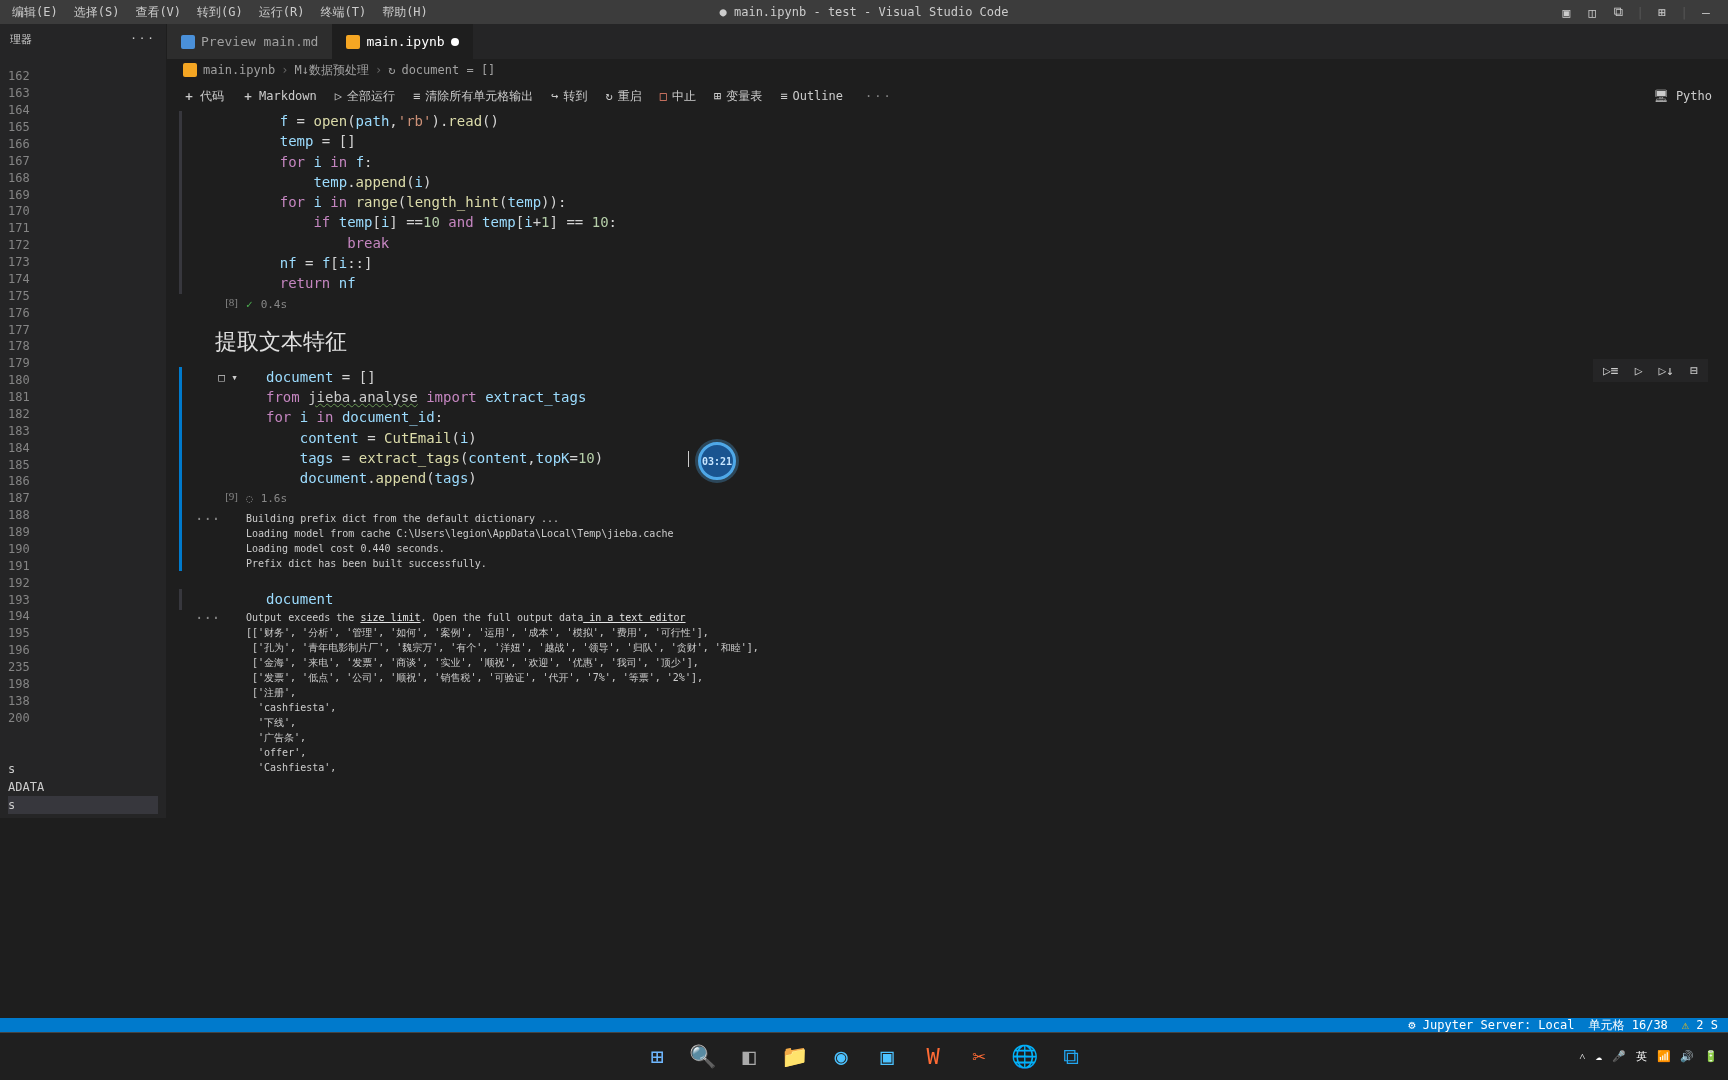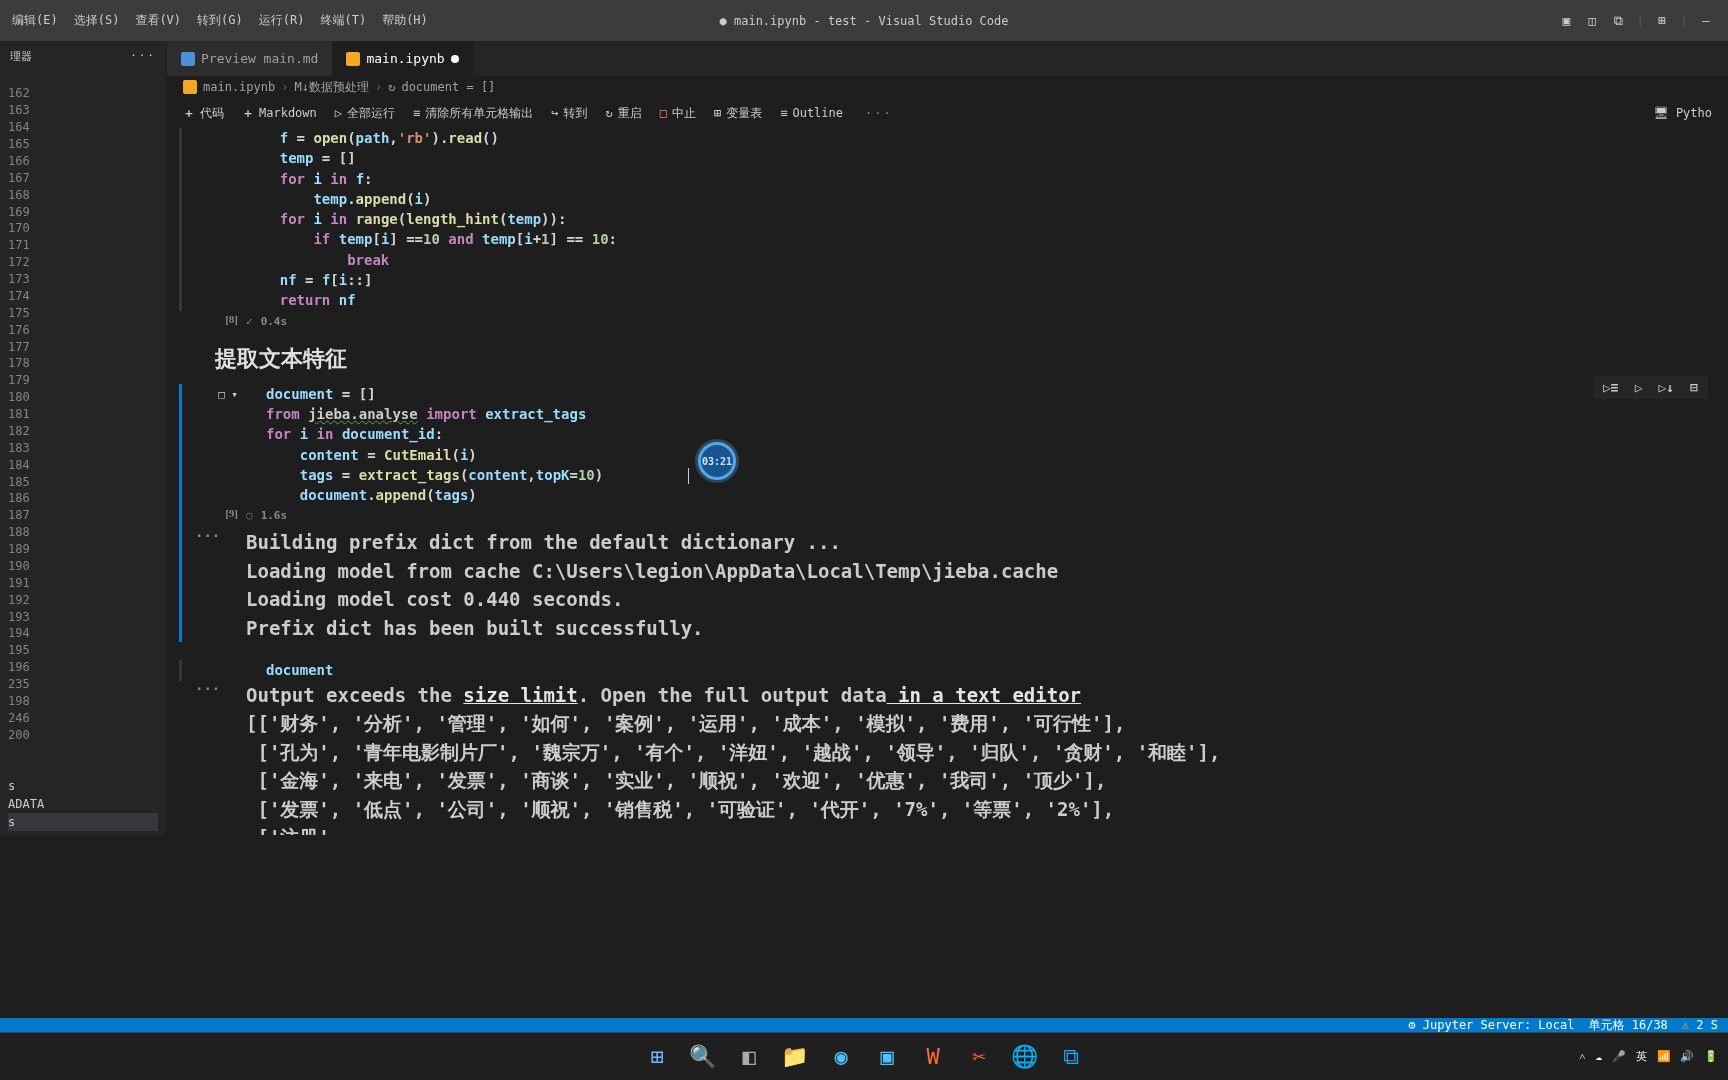--- a/index.html
+++ b/index.html
@@ -7,21 +7,21 @@
   background: #1e1e1e;
   color: #cccccc;
   font-family: "Segoe UI", Consolas, monospace;
   font-size: 13px;
   width: 1728px;
   height: 1080px;
   overflow: hidden;
   position: relative;
 }
 .title-bar {
-  height: 41px;
+  height: 24px;
   background: #3c3c3c;
   display: flex;
   align-items: center;
   justify-content: space-between;
 }
 .menu-bar {
   display: flex;
   gap: 0;
   padding-left: 4px;
 }
@@ -94,40 +94,40 @@
   padding: 0 16px;
   gap: 18px;
   font-size: 12px;
   color: #cccccc;
 }
 .tb-item { display: flex; align-items: center; gap: 5px; }
 .tb-plus { font-weight: bold; }
 .tb-sep-dots { color: #888; letter-spacing: 2px; margin-left: 4px; }
 .tb-right { margin-left: auto; display: flex; gap: 10px; align-items: center; }
 
-.notebook-body { flex: 1; overflow: hidden; padding-left: 12px; font-weight: bold; }
+.notebook-body { flex: 1; overflow: hidden; padding-left: 12px; }
 .cell { position: relative; display: flex; }
 .cell-gutter { width: 56px; display: flex; justify-content: flex-end; padding-right: 8px; color: #6a9955; font-size: 11px; text-align: right; }
 .exec-count { color: #888; font-family: Consolas; margin-top: 2px; }
 .cell-main { flex: 1; }
 .cell-bar { width: 3px; background: transparent; margin-right: 8px; }
 .cell-bar.focused { background: #37373d; }
 .cell-bar.running { background: #007acc; }
 .code { font-family: Consolas, monospace; font-size: 14px; line-height: 1.45; white-space: pre; padding-right: 20px; }
 .kw { color: #c586c0; }
 .fn { color: #dcdcaa; }
 .str { color: #ce9178; }
 .var { color: #9cdcfe; }
 .num { color: #b5cea8; }
 .par { color: #d4d4d4; }
 .und { text-decoration: underline wavy #6a9955; text-decoration-thickness: 1px; }
 .status-line { display: flex; align-items: center; gap: 8px; padding: 4px 0 6px; color: #888; font-size: 11px; }
 .check { color: #4caf50; }
 .markdown-title { font-size: 22px; color: #e0e0e0; padding: 10px 0 10px 36px; }
-.output { font-family: Consolas, monospace; font-size: 19px; line-height: 1.5; white-space: pre; color: #cccccc; }
+.output { font-family: Consolas, monospace; font-size: 10px; line-height: 1.5; white-space: pre; color: #cccccc; }
 .output-link { color: #e5e5e5; text-decoration: underline; }
 .cell-actions { position: absolute; top: -8px; right: 20px; display: flex; gap: 8px; color: #cccccc; background: #252526; padding: 2px 6px; }
 .ca-item { padding: 2px 4px; }
 .collapse { position: absolute; left: 16px; color: #888; cursor: pointer; font-size: 14px; }
 
 .status-bar {
   position: absolute;
   bottom: 0; left: 0; right: 0;
   height: 14px;
   background: #007acc;
@@ -250,21 +250,21 @@
         <div class="ln">189</div>
         <div class="ln">190</div>
         <div class="ln">191</div>
         <div class="ln">192</div>
         <div class="ln">193</div>
         <div class="ln">194</div>
         <div class="ln">195</div>
         <div class="ln">196</div>
         <div class="ln">235</div>
         <div class="ln">198</div>
-        <div class="ln">246</div>
+        <div class="ln">138</div>
         <div class="ln">200</div>
       </div>
     <div class="side-bottom">
       <div class="side-bt-item">s</div>
       <div class="side-bt-item">ADATA</div>
       <div class="side-bt-item" style="background:#37373d">s</div>
     </div>
   </div>
 
   <div class="editor-area">

